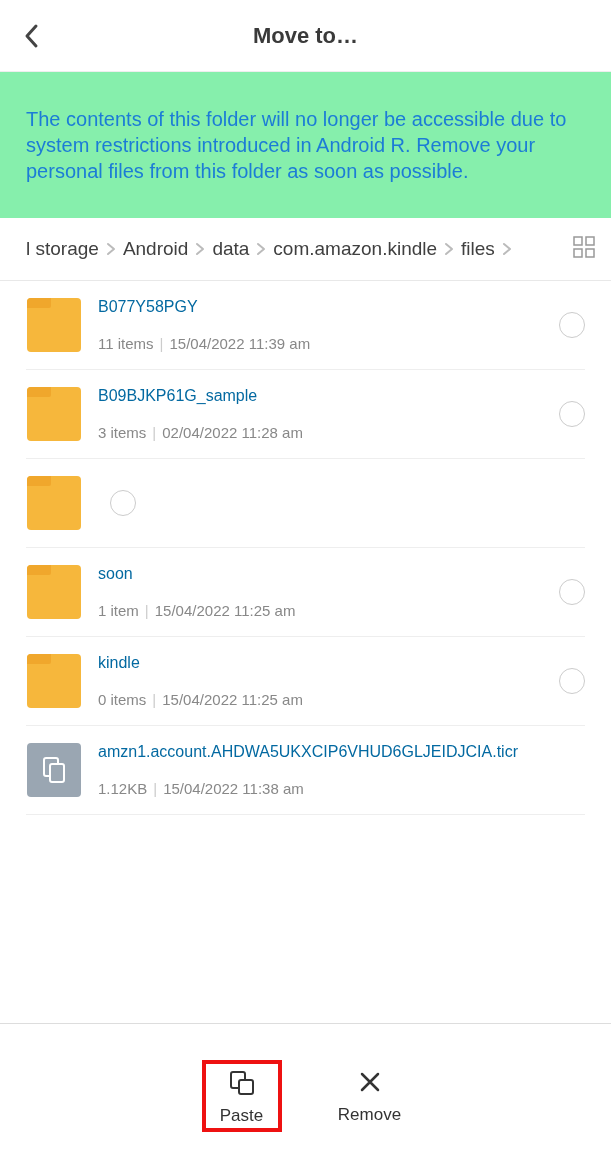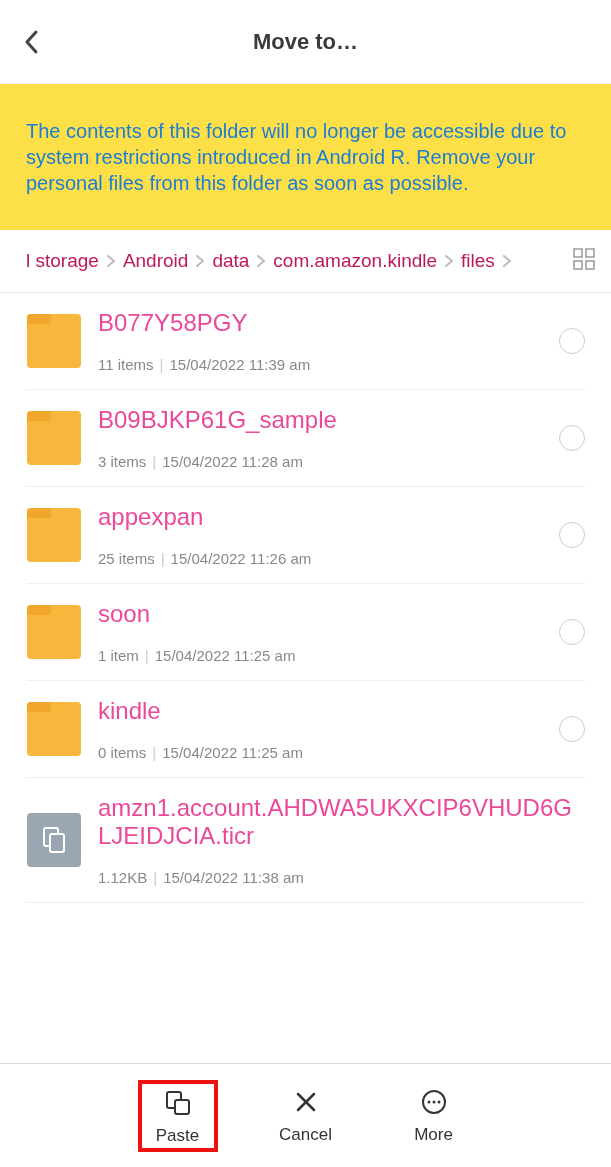--- a/index.html
+++ b/index.html
@@ -1,44 +1,44 @@
 <!DOCTYPE html>
 <html><head>
 <meta charset="utf-8">
 <style>
   * { box-sizing: border-box; margin: 0; padding: 0; }
   html, body { width: 611px; height: 1167px; font-family: -apple-system, Helvetica, Arial, sans-serif; background: #fff; color: #222; }
   body { display: flex; flex-direction: column; }
 
-  .header { height: 84px; display: flex; align-items: center; padding: 0 12px; border-bottom: 1px solid #eee; position: relative; }
+  .header { height: 72px; display: flex; align-items: center; padding: 0 12px; border-bottom: 1px solid #eee; position: relative; }
   .back { width: 40px; height: 40px; display: flex; align-items: center; justify-content: center; }
   .title { position: absolute; left: 0; right: 0; text-align: center; font-size: 22px; font-weight: 700; color: #3a3a3a; pointer-events: none; }
 
-  .banner { background: #fde047; padding: 34px 26px; font-size: 20px; line-height: 1.3; color: #1c7cd6; font-weight: 500; }
+  .banner { background: #86efac; padding: 34px 26px; font-size: 20px; line-height: 1.3; color: #1c7cd6; font-weight: 500; }
 
   .breadcrumb-row { display: flex; align-items: center; padding: 18px 12px 18px 26px; font-size: 19px; color: #555; border-bottom: 1px solid #e8e8e8; }
   .crumbs { display: flex; align-items: center; gap: 6px; flex: 1; overflow: hidden; white-space: nowrap; }
-  .crumb { color: #be185d; }
+  .crumb { color: #404040; }
   .chev { color: #bbb; }
   .grid-toggle { width: 26px; height: 26px; margin-left: 8px; }
 
   .list { flex: 1; overflow: auto; padding: 0 26px; }
   .row { display: flex; align-items: center; padding: 16px 0; border-bottom: 1px solid #eee; }
   .row:first-child { border-top: none; }
   .icon-wrap { width: 56px; height: 56px; flex-shrink: 0; display: flex; align-items: center; justify-content: center; margin-right: 16px; }
   .folder-ic { width: 54px; height: 54px; background: #f6b73c; border-radius: 4px; position: relative; }
   .folder-ic::before { content:""; position:absolute; top:0; left:0; width:24px; height:10px; background:#f0a72c; border-radius: 4px 0 2px 0; }
   .file-ic { width: 54px; height: 54px; background: #9aa6b2; border-radius: 4px; display:flex; align-items:center; justify-content:center; }
   .meta { flex: 1; min-width:0; }
-  .name { font-size: 24px; font-weight: 500; color: #ec4899; word-break: break-all; }
+  .name { font-size: 16px; font-weight: 500; color: #0369a1; word-break: break-all; }
   .sub { font-size: 15px; color: #888; margin-top: 19px; }
   .sub .sep { margin: 0 6px; color: #ccc; }
   .radio { width: 26px; height: 26px; border: 1.5px solid #ccc; border-radius: 50%; margin-left: 12px; flex-shrink:0; }
 
-  .bottom { height: 104px; border-top: 1px solid #ddd; display: flex; align-items: center; justify-content: center; gap: 48px; }
+  .bottom { height: 144px; border-top: 1px solid #ddd; display: flex; align-items: center; justify-content: center; gap: 48px; }
   .action { display: flex; flex-direction: column; align-items: center; gap: 8px; width: 80px; }
   .action-label { font-size: 17px; color: #333; }
   .hl { border: 4px solid #e11; padding: 4px 6px 2px; }
   .aicon { width: 30px; height: 30px; display:flex; align-items:center; justify-content:center; }
 
   svg { display:block; }
 </style>
 </head>
 <body>
 
@@ -106,31 +106,27 @@
         <div class="sub"><span>11 items</span><span class="sep">|</span><span>15/04/2022 11:39 am</span></div>
       </div>
       <div class="radio"></div>
     </div>
     <div class="row">
       <div class="icon-wrap">
         <div class="folder-ic"></div>
       </div>
       <div class="meta">
         <div class="name">B09BJKP61G_sample</div>
-        <div class="sub"><span>3 items</span><span class="sep">|</span><span>15/04/2022 11:28 am</span></div>
+        <div class="sub"><span>3 items</span><span class="sep">|</span><span>02/04/2022 11:28 am</span></div>
       </div>
       <div class="radio"></div>
     </div>
     <div class="row">
       <div class="icon-wrap">
         <div class="folder-ic"></div>
-      </div>
-      <div class="meta">
-        <div class="name">appexpan</div>
-        <div class="sub"><span>25 items</span><span class="sep">|</span><span>15/04/2022 11:26 am</span></div>
       </div>
       <div class="radio"></div>
     </div>
     <div class="row">
       <div class="icon-wrap">
         <div class="folder-ic"></div>
       </div>
       <div class="meta">
         <div class="name">soon</div>
         <div class="sub"><span>1 item</span><span class="sep">|</span><span>15/04/2022 11:25 am</span></div>
@@ -172,26 +168,15 @@
         </svg>
     </div>
     <div class="action-label">Paste</div>
   </div>
   <div class="action">
     <div class="aicon">
       <svg width="24" height="24" viewBox="0 0 24 24">
           <path d="M4 4 L20 20 M20 4 L4 20" stroke="#333" stroke-width="2.5" stroke-linecap="round"></path>
         </svg>
     </div>
-    <div class="action-label">Cancel</div>
-  </div>
-  <div class="action">
-    <div class="aicon">
-      <svg width="26" height="26" viewBox="0 0 26 26">
-          <circle cx="13" cy="13" r="11" fill="none" stroke="#333" stroke-width="2"></circle>
-          <circle cx="8" cy="13" r="1.5" fill="#333"></circle>
-          <circle cx="13" cy="13" r="1.5" fill="#333"></circle>
-          <circle cx="18" cy="13" r="1.5" fill="#333"></circle>
-        </svg>
-    </div>
-    <div class="action-label">More</div>
+    <div class="action-label">Remove</div>
   </div>
 </div>
 
 </body></html>

